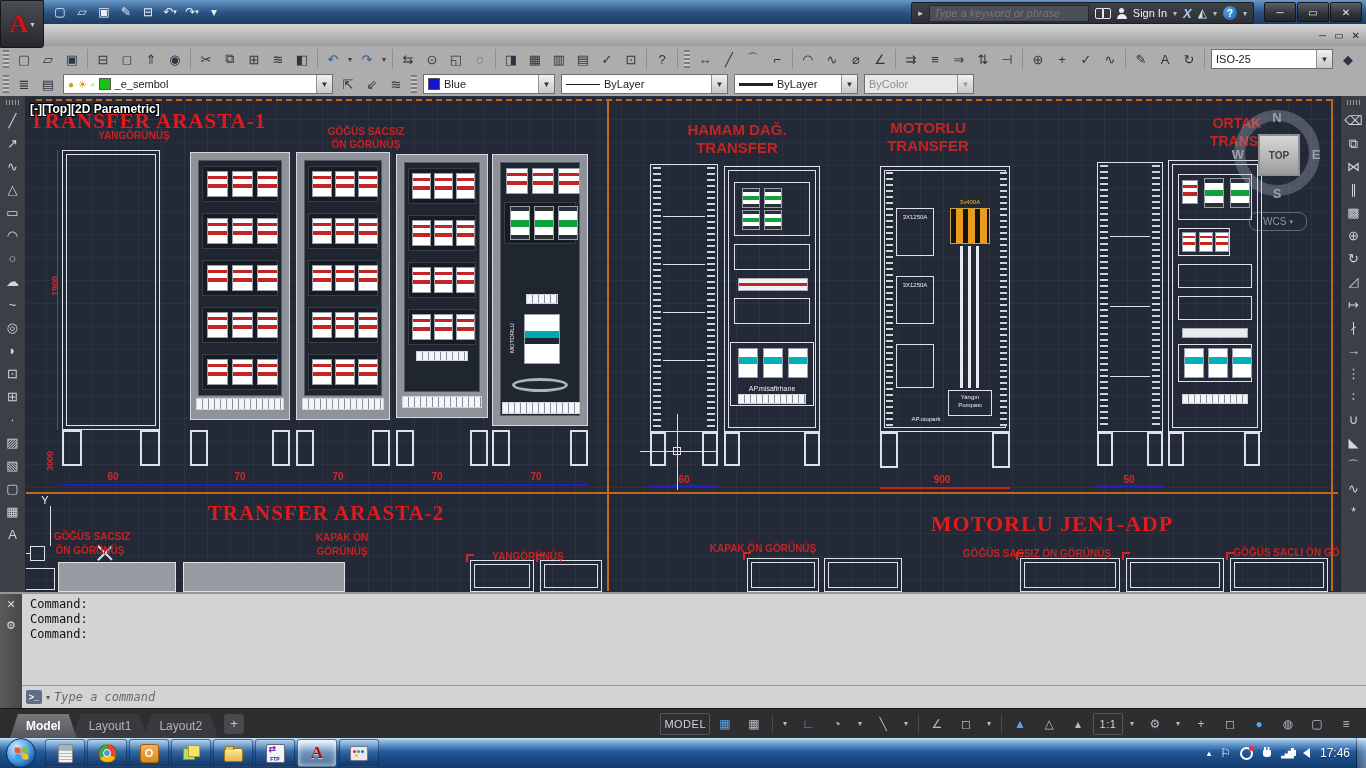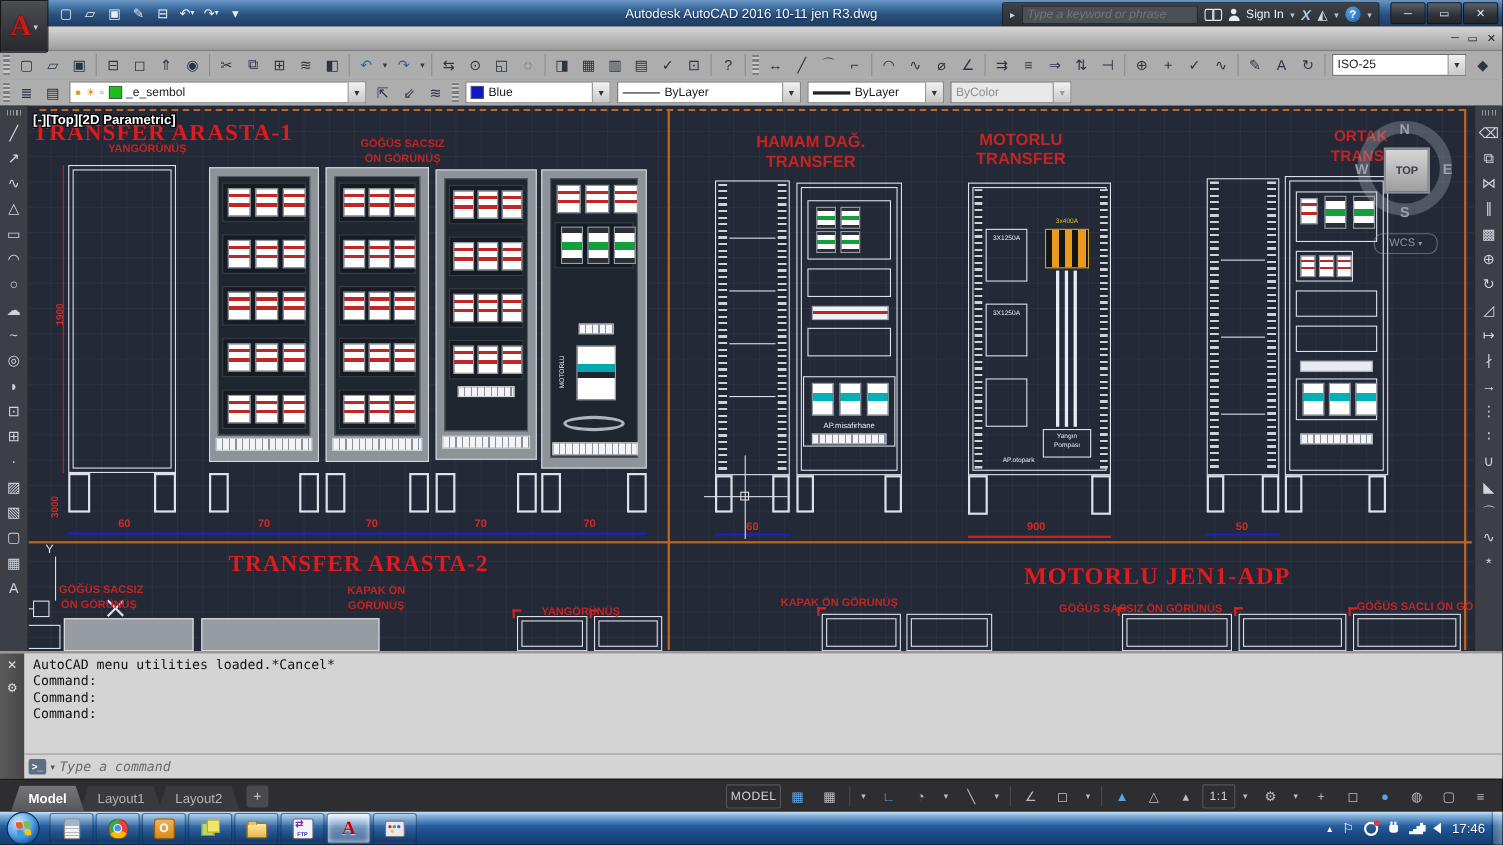--- a/index.html
+++ b/index.html
@@ -250,21 +250,20 @@
     <div class="qat" id="qat">
         <div class="qbtn">▢</div>
         <div class="qbtn">▱</div>
         <div class="qbtn">▣</div>
         <div class="qbtn">✎</div>
         <div class="qbtn">⊟</div>
         <div class="qbtn">↶<span style="font-size: 7px;">▾</span></div>
         <div class="qbtn">↷<span style="font-size: 7px;">▾</span></div>
         <div class="qbtn">▾</div>
       </div>
-    <div class="titletext">Autodesk AutoCAD 2016   10-11 jen R3.dwg</div>
     <div class="infocenter">
       <span class="ic-collapse">▸</span>
       <input class="searchbox" placeholder="Type a keyword or phrase" style="">
       <span class="binoc" actable="true"></span>
       <span class="person"></span>
       <span class="ic-label">Sign In</span>
       <span class="minicar">▾</span>
       <span class="xchg">X</span>
       <span class="a360">◭</span>
       <span class="minicar">▾</span>
@@ -705,21 +704,21 @@
         <div class="sbtn">*</div>
       </div>
   </div>
 
   <div class="cmdpanel">
     <div class="cmdrail" id="cmdrail">
         <span>✕</span>
         <span>⚙</span>
       </div>
     <div class="cmdmain">
-      <div id="cmd-lines"><div>AutoCAD menu utilities loaded.*Cancel*</div><div>Command:</div><div>Command:</div><div>Command:</div></div>
+      <div id="cmd-lines"><div>Command:</div><div>Command:</div><div>Command:</div></div>
       <div class="cmdinput">
         <span class="promptbox">&gt;_</span>
         <span class="promptcar">▾</span>
         <span class="cmdghost">Type a command</span>
       </div>
     </div>
   </div>
 
   <div class="statusrow">
     <div class="tabs" id="layout-tabs">

